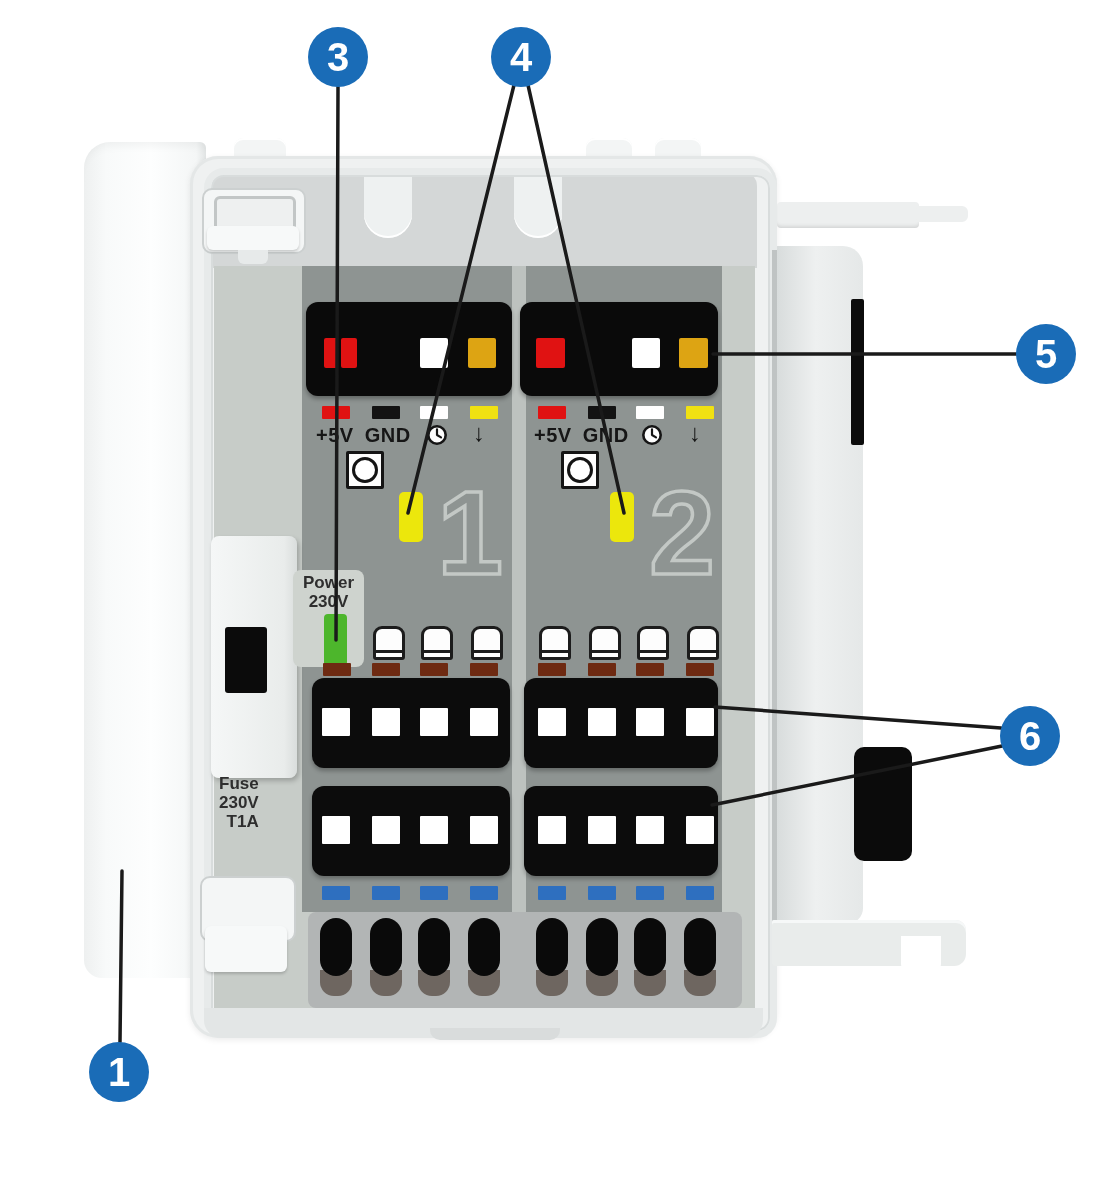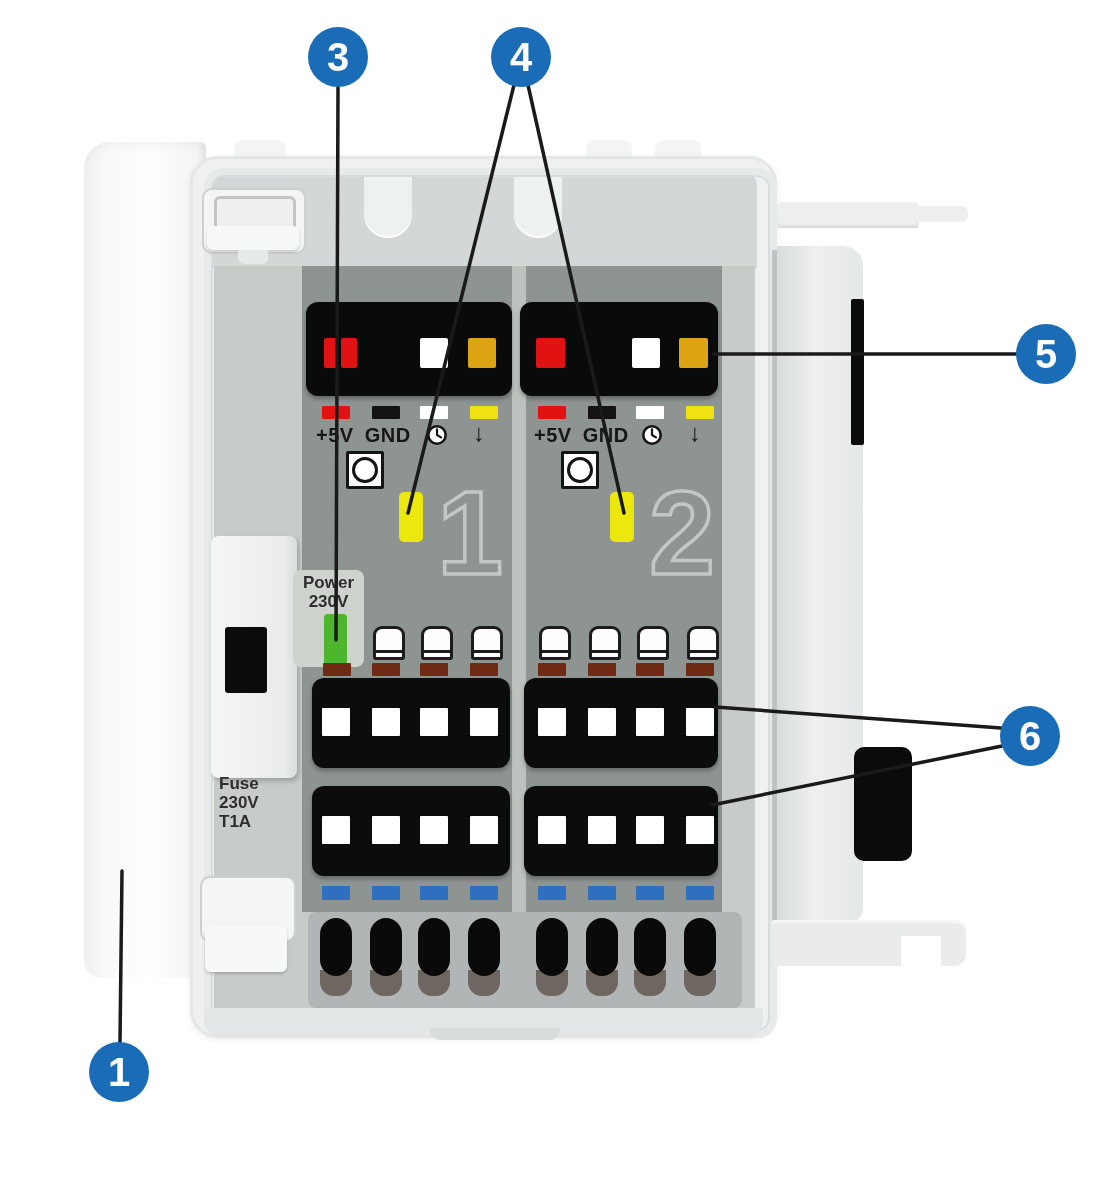--- a/index.html
+++ b/index.html
@@ -100,21 +100,21 @@
   <div class="abs latch-base" style="left:202px;top:188px;width:100px;height:62px;"></div>
   <div class="abs latch-inner" style="left:214px;top:196px;width:76px;height:34px;"></div>
   <div class="abs latch-slide" style="left:207px;top:226px;width:92px;height:24px;"></div>
   <div class="abs latch-tab" style="left:238px;top:250px;width:30px;height:14px;"></div>
 
   <div class="abs latch-base" style="left:200px;top:876px;width:92px;height:62px;"></div>
   <div class="abs latch-slide" style="left:205px;top:926px;width:82px;height:46px;"></div>
 
   <div class="abs fuse-cover"></div>
   <div class="abs fuse-hole"></div>
-  <div class="abs label-text" style="left:219px;top:774px;">
+  <div class="abs label-text" style="left:219px;top:774px;text-align:right;">
     <div>Fuse</div>
     <div>230V</div>
     <div>T1A</div>
   </div>
 
   <div class="abs power-plate"></div>
   <div class="abs label-text" style="left:293px;top:573px;width:71px;text-align:center;">
     <div>Power</div>
     <div>230V</div>
   </div>

